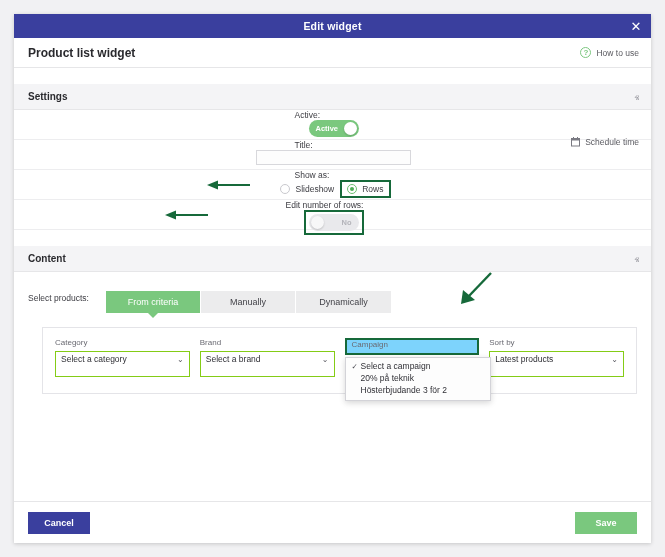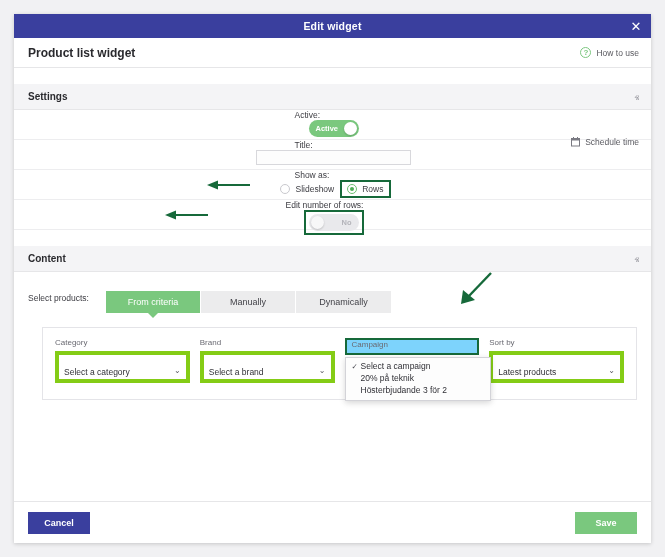--- a/index.html
+++ b/index.html
@@ -168,22 +168,22 @@
     margin: 14px 14px 0 28px;
     border: 1px solid #e4e4e8; background: #fff;
     padding: 10px 12px 12px 12px;
     display: flex; gap: 10px;
     position: relative;
   }
   .field { flex: 1 1 0; min-width: 0; position: relative; }
   .field-label { font-size: 8px; color: #6a6a72; margin-bottom: 4px; display: block; }
   .select {
     width: 100%; height: 17px;
-    border: 4px solid #84cc16; background: #fff;
-    display: flex; align-items: flex-start; padding: 12px 5px;
+    border: 1px solid #84cc16; background: #fff;
+    display: flex; align-items: flex-end; padding: 12px 5px;
     font-size: 8.5px; color: #2f2f35; cursor: pointer;
   }
   .select .caret {
     margin-left: auto; font-size: 8px; color: #5a5a62; line-height: 1;
     font-family: "DejaVu Sans", sans-serif;
   }
 
   
   .field-campaign .campaign-frame {
     border: 2px solid #16693a;

